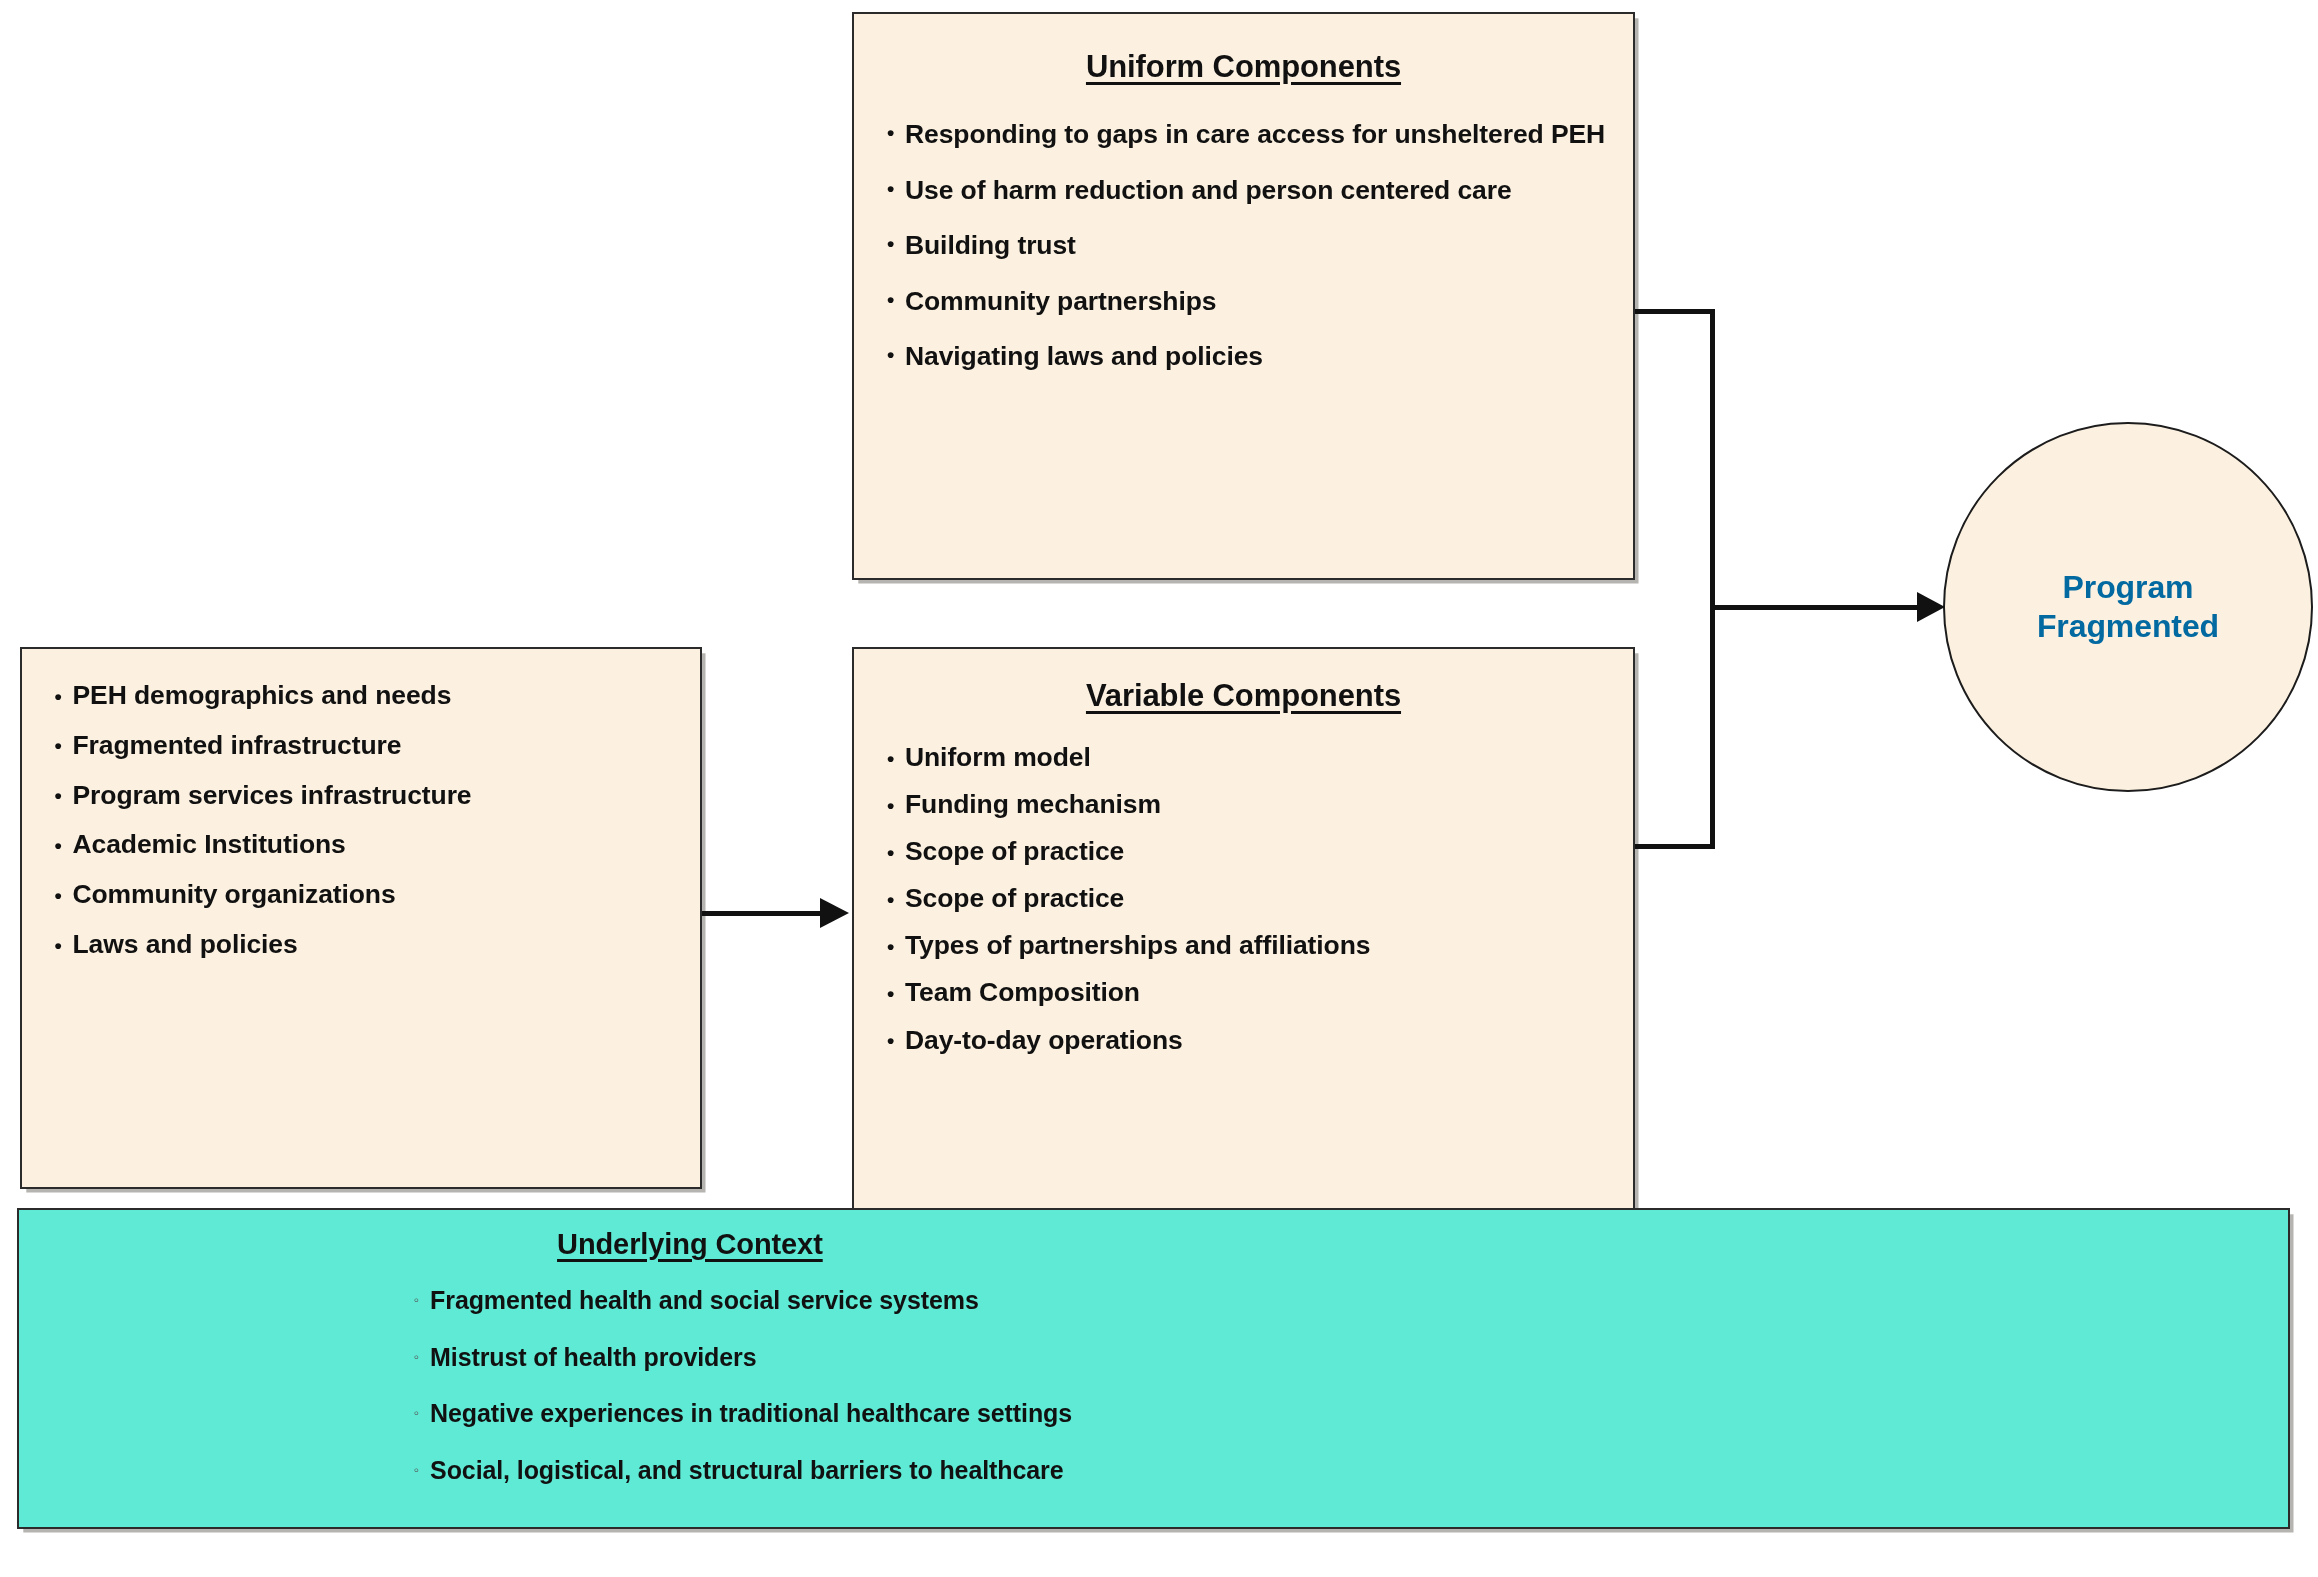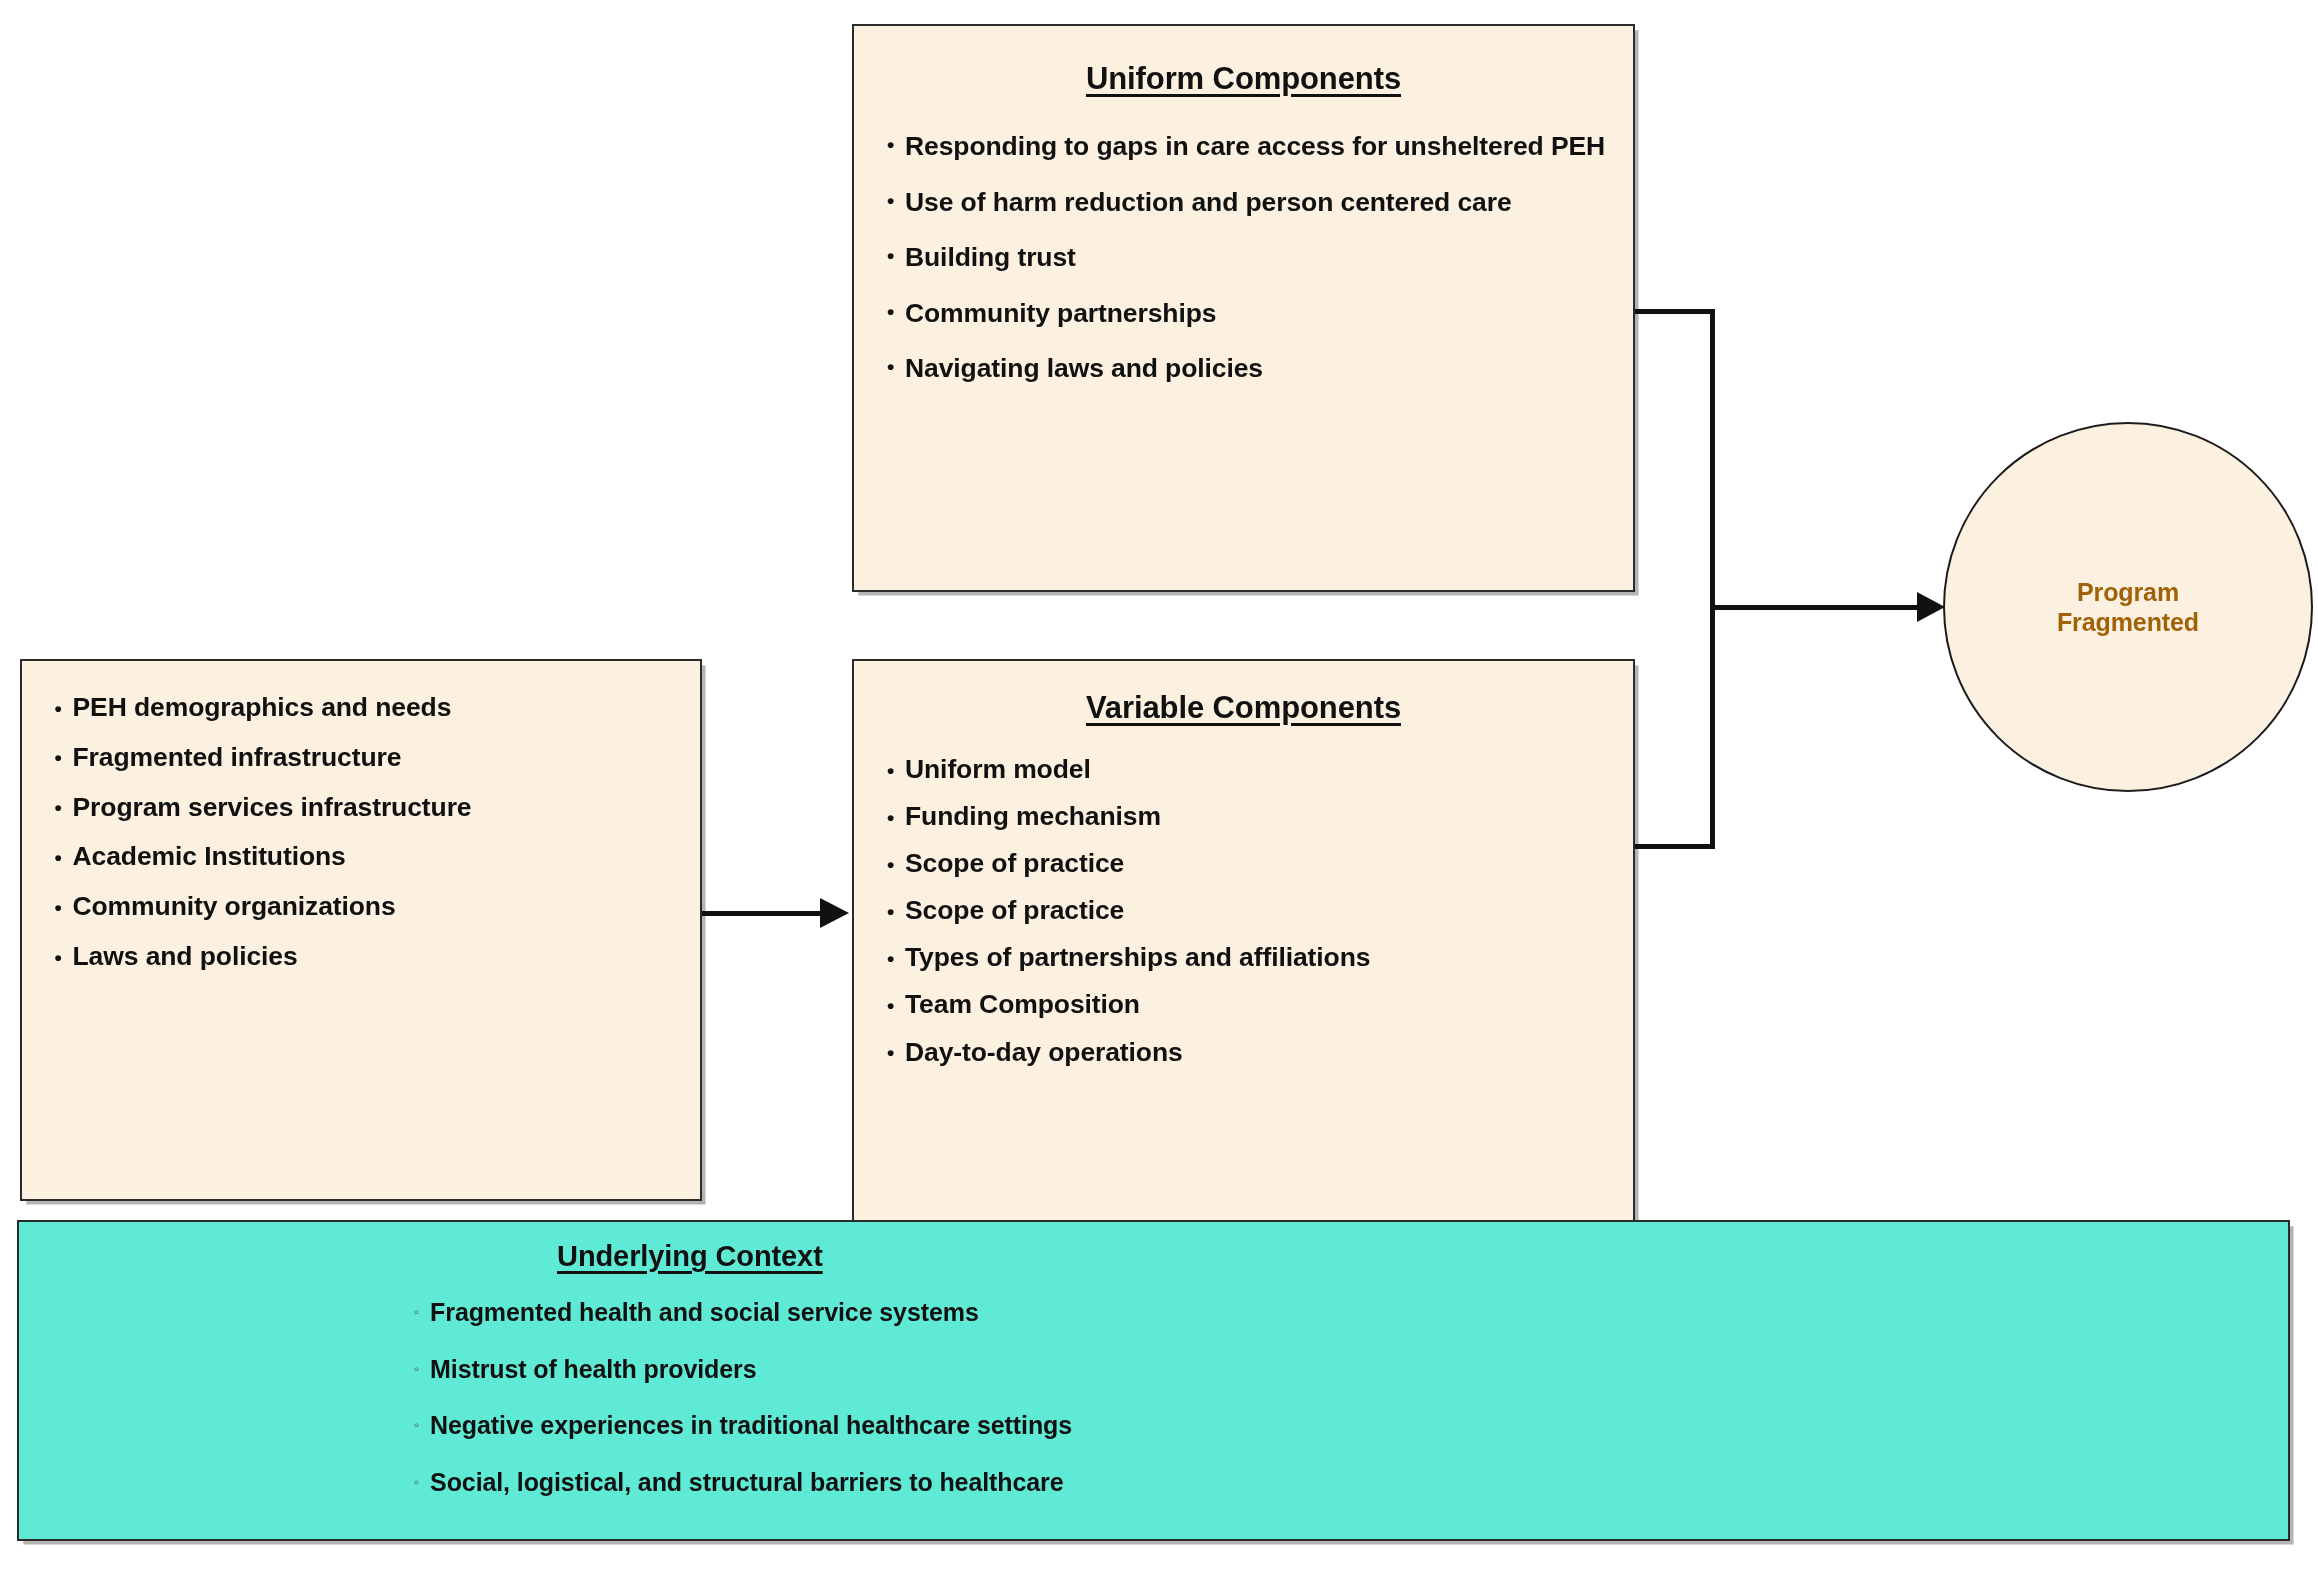--- a/index.html
+++ b/index.html
@@ -15,21 +15,20 @@
     font-family: "Liberation Sans", sans-serif;
     overflow: hidden;
   }
 
   
   .box {
     position: absolute;
     box-sizing: border-box;
     border: 2.8px solid #2b2b2b;
     box-shadow: 4.9px 4.9px 0 -1.4px rgba(120,118,112,0.55);
-    margin-top: 12px;
   }
   .box.cream { background: #FCF1E0; }
   .box.gray  { background: #5eead4; }
 
   .box-title {
     text-align: center;
     font-weight: bold;
     font-size: 31px;
     color: #111111;
     text-decoration: underline;
@@ -99,23 +98,23 @@
     border: 2.1px solid #1c1c1c;
     border-radius: 50%;
     background: #FCF1E0;
     display: flex;
     align-items: center;
     justify-content: center;
     text-align: center;
   }
   #program-circle .circle-label {
     font-weight: bold;
-    font-size: 25px;
+    font-size: 32px;
     line-height: 1.22;
-    color: #a16207;
+    color: #0369a1;
     letter-spacing: -0.1px;
   }
 
   
   .conn { position: absolute; background: #111111; }
 
   
   #stub-top    { left: 1635px; top: 309px;  width: 80px; height: 4.9px; }
   #stub-bottom { left: 1635px; top: 844px; width: 80px; height: 4.9px; }
   #stub-vert   { left: 1710px; top: 309px;  width: 4.9px;   height: 540px; }

